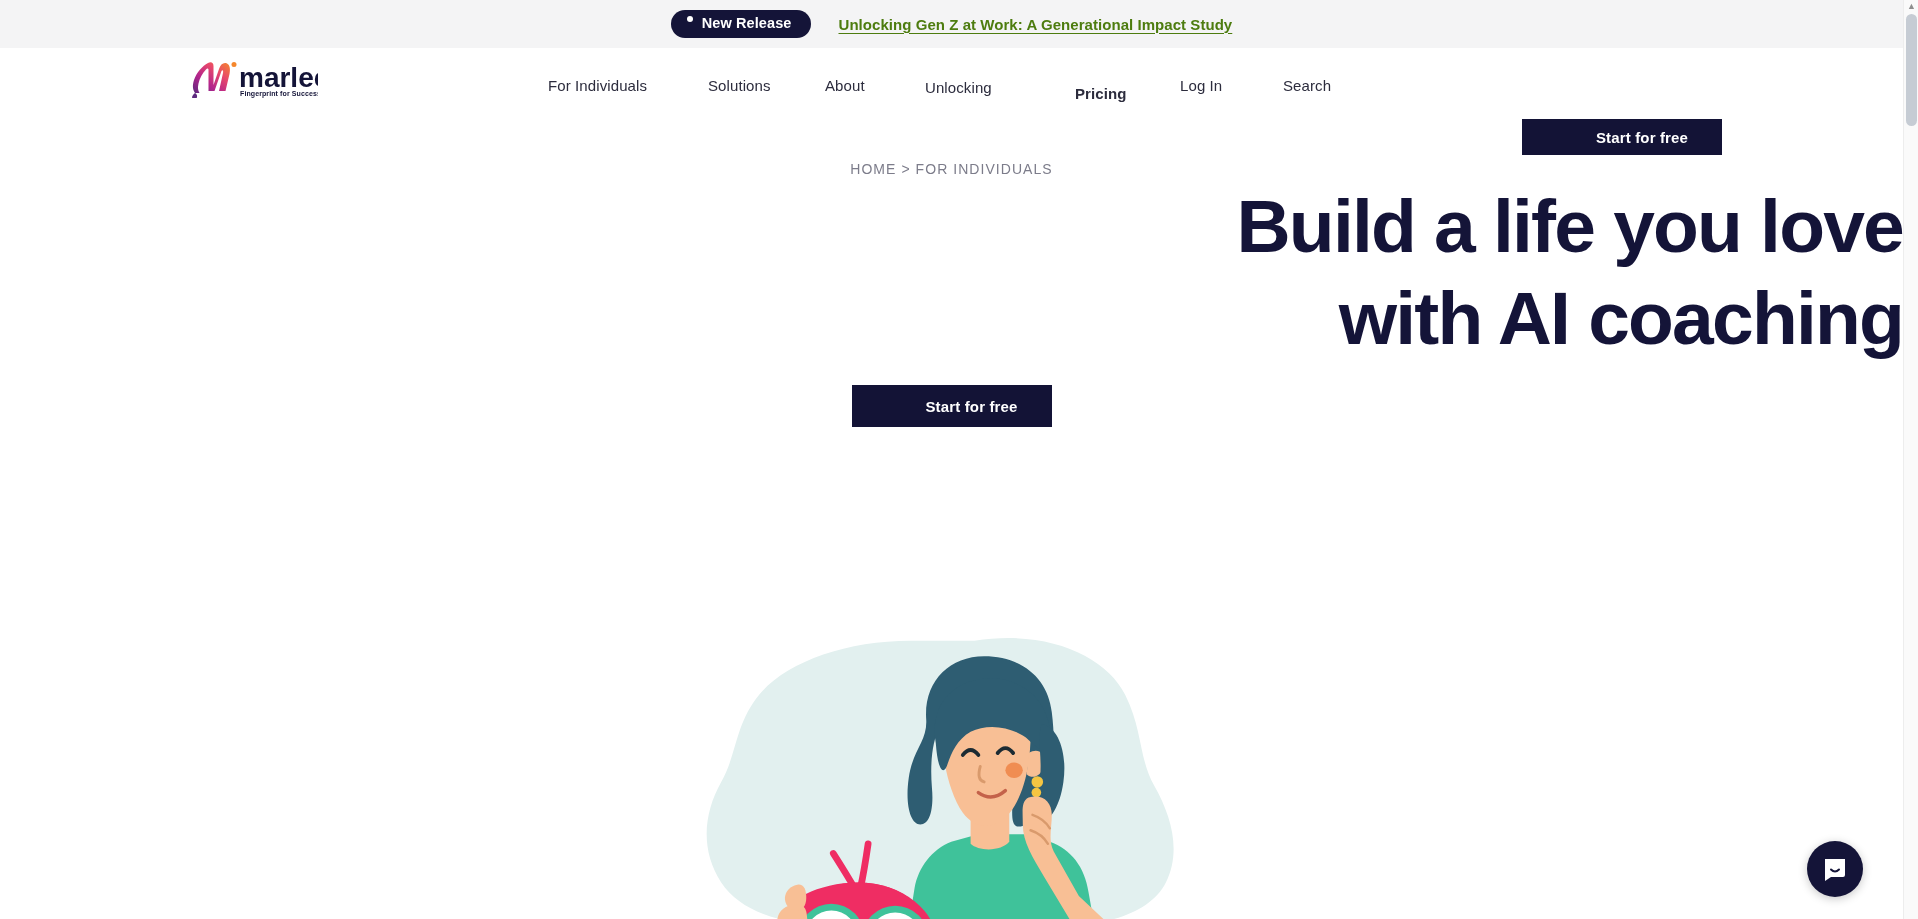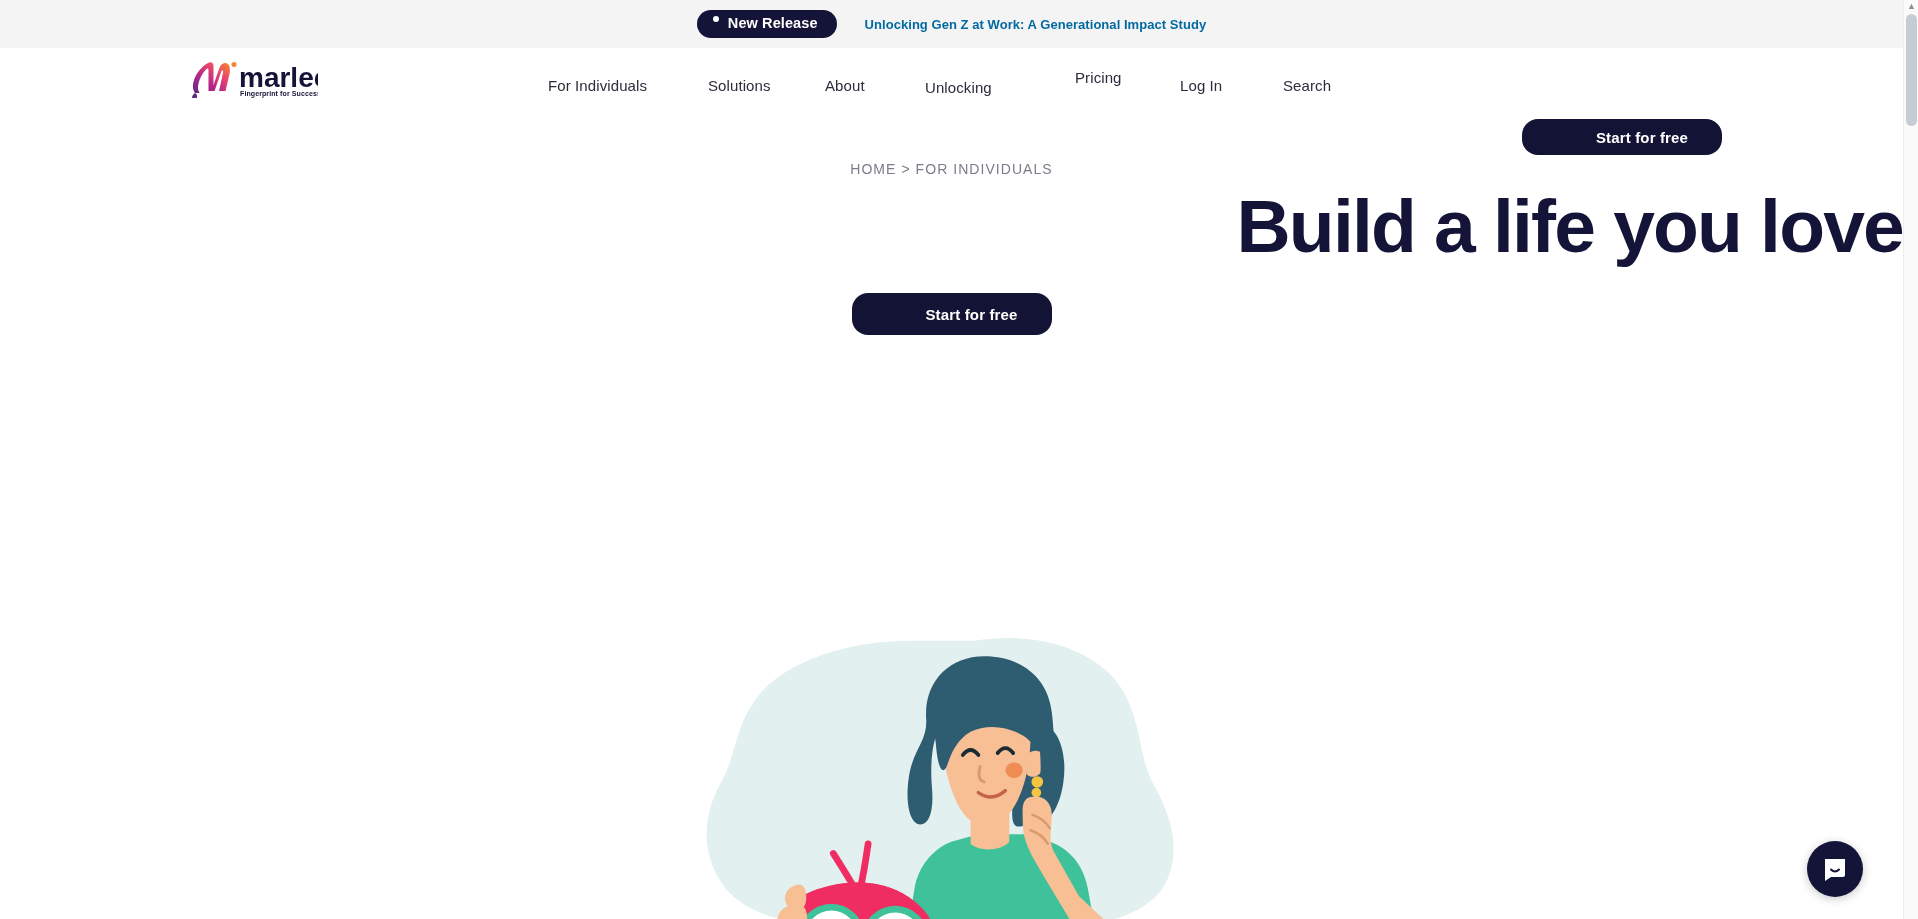--- a/index.html
+++ b/index.html
@@ -50,23 +50,24 @@
     border: none;
   }
   .pill-dot {
     width: 6px; height: 6px;
     border-radius: 50%;
     background: #ffffff;
     flex: 0 0 auto;
     display: block;
   }
   .announce-link {
-    font-size: 13px;
+    font-size: 15px;
     font-weight: 700;
-    color: #0369a1;
+    color: #4d7c0f;
+    text-decoration: underline;
     text-underline-offset: 3px;
     text-decoration-thickness: 1.4px;
     cursor: pointer;
     letter-spacing: .05px;
   }
 
   
   .header {
     position: absolute;
     top: 48px; left: 0;
@@ -102,29 +103,29 @@
     letter-spacing: .1px;
     white-space: nowrap;
     line-height: 1;
     background: none; border: none;
     font-family: "Liberation Sans", sans-serif;
   }
   .nav-item.n0 { position:absolute; left: 8px;   top: 30px; }
   .nav-item.n1 { position:absolute; left: 168px; top: 30px; }
   .nav-item.n2 { position:absolute; left: 285px; top: 30px; }
   .nav-item.n3 { position:absolute; left: 385px; top: 32px; }
-  .nav-item.n4 { position:absolute; left: 535px; top: 22px; }
+  .nav-item.n4 { position:absolute; left: 535px; top: 38px; font-weight: bold; }
   .nav-item.n5 { position:absolute; left: 640px; top: 30px; }
   .nav-item.n6 { position:absolute; left: 743px; top: 30px; }
 
   .btn-dark {
     background: #131336;
     color: #ffffff;
     border: none;
-    border-radius: 16px;
+    border-radius: 0;
     font-size: 15px;
     font-weight: 700;
     letter-spacing: .15px;
     cursor: pointer;
     font-family: "Liberation Sans", sans-serif;
     padding-left: 40px;
   }
   .header-cta {
     position: absolute;
     left: 1522px;
@@ -285,20 +286,21 @@
   <div class="hero">
 
     <div class="breadcrumb">
       <span>HOME</span>
       <span>&gt;</span>
       <span>FOR INDIVIDUALS</span>
     </div>
 
     <h1 class="headline">
       <span class="l1">Build a life you love</span>
+      <span class="l2">with AI coaching</span>
     </h1>
 
 
     <div class="hero-cta-wrap">
       <button class="btn-dark hero-cta">Start for free</button>
     </div>
   </div>
 
   <svg class="illustration" viewBox="0 0 560 300">
 

